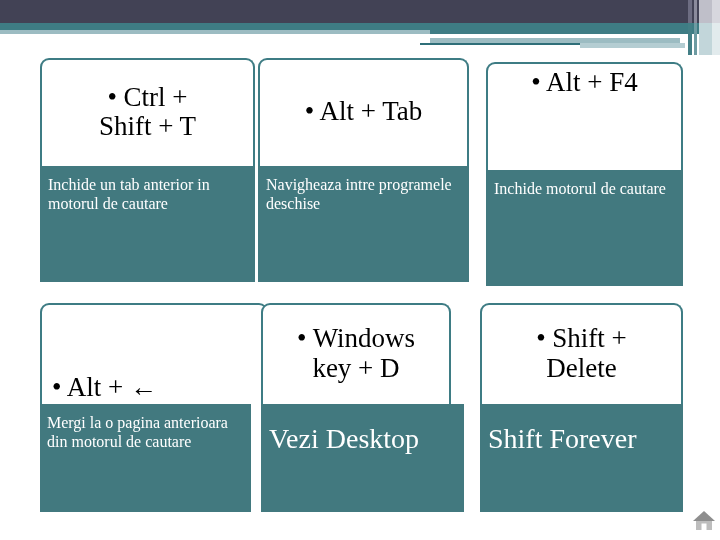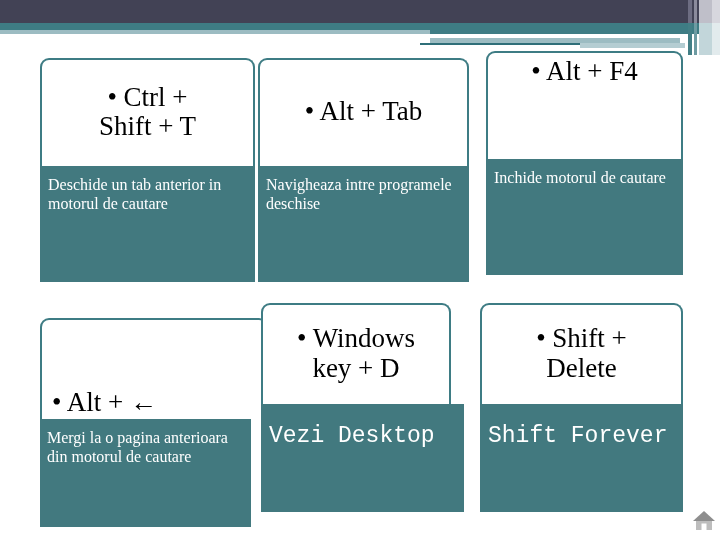--- a/index.html
+++ b/index.html
@@ -127,38 +127,38 @@
     background: #42797f;
     color: #ffffff;
     font-size: 16px;
     line-height: 1.18;
     padding: 10px 8px 6px 8px;
     overflow: hidden;
     white-space: pre-line;
   }
   .card-body.pad-top-lg { padding-top: 18px; }
   .card-body.pad-top-xl { }
-  .card-body.body-lg { font-size: 23px; line-height: 1.22; font-family: Liberation Mono, monospace; }
+  .card-body.body-lg { font-size: 28px; line-height: 1.22; }
 
   
   #card-0 { left: 40px;  top: 58px;  width: 173px; }
   #card-0 .card-head { width: 215px; height: 108px; }
   #card-0 .card-body { width: 215px; height: 116px; }
 
   #card-1 { left: 258px; top: 58px;  width: 211px; }
   #card-1 .card-head { width: 211px; height: 108px; }
   #card-1 .card-body { width: 211px; height: 116px; }
 
-  #card-2 { left: 486px; top: 51px;  width: 197px; }
+  #card-2 { left: 486px; top: 62px;  width: 197px; }
   #card-2 .card-head { width: 197px; height: 108px; }
   #card-2 .card-body { width: 197px; height: 116px; }
 
   
   #card-3 { left: 40px;  top: 303px; width: 211px; }
-  #card-3 .card-head { width: 228px; height: 101px; margin-top: 15px; }
+  #card-3 .card-head { width: 228px; height: 101px; }
   #card-3 .card-body { width: 211px; height: 108px; padding-left: 7px; }
 
   #card-4 { left: 261px; top: 303px; width: 203px; }
   #card-4 .card-head { width: 190px; height: 101px; }
   #card-4 .card-body { width: 203px; height: 108px; }
 
   #card-5 { left: 480px; top: 303px; width: 199px; }
   #card-5 .card-head { width: 203px; height: 101px; }
   #card-5 .card-body { width: 203px; height: 108px; }
 
@@ -194,21 +194,21 @@
   <div class="vs-tealcap vsc-b"></div>
   <div class="vs-tealcap vsc-c"></div>
   <div class="vs-tealcap vsc-d"></div>
 </div>
 
 <div class="card" id="card-0">
   <div class="card-head">
     <div class="kbd">• Ctrl +
 Shift + T</div>
   </div>
-  <div class="card-body">Deschide un tab anterior in motorul de cautare</div>
+  <div class="card-body">Inchide un tab anterior in motorul de cautare</div>
 </div>
 
 <div class="card" id="card-1">
   <div class="card-head">
     <div class="kbd">• Alt + Tab</div>
   </div>
   <div class="card-body">Navigheaza intre programele deschise</div>
 </div>
 
 <div class="card" id="card-2">

